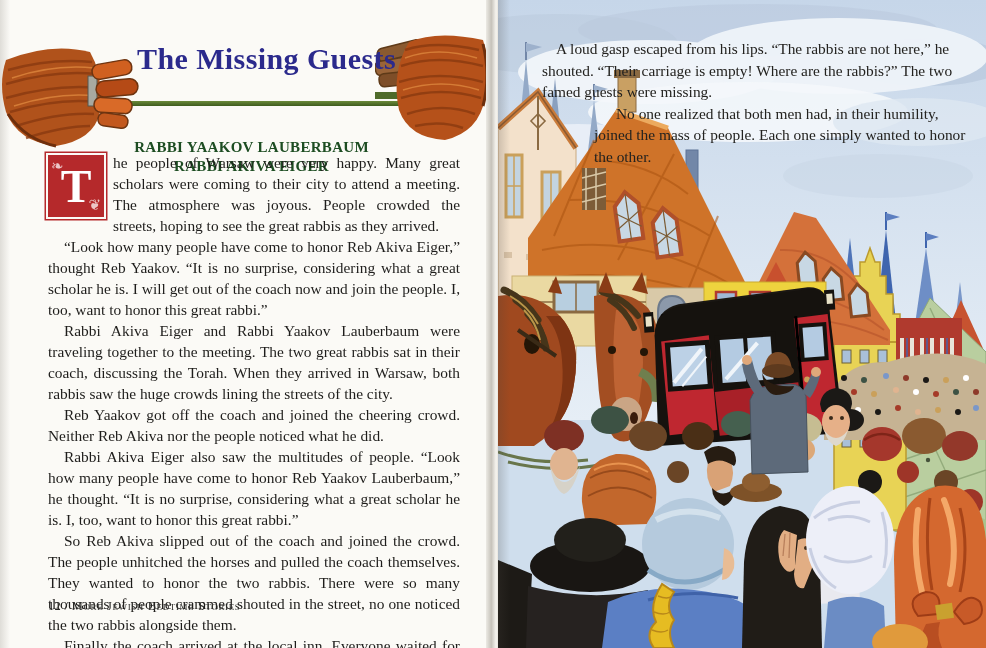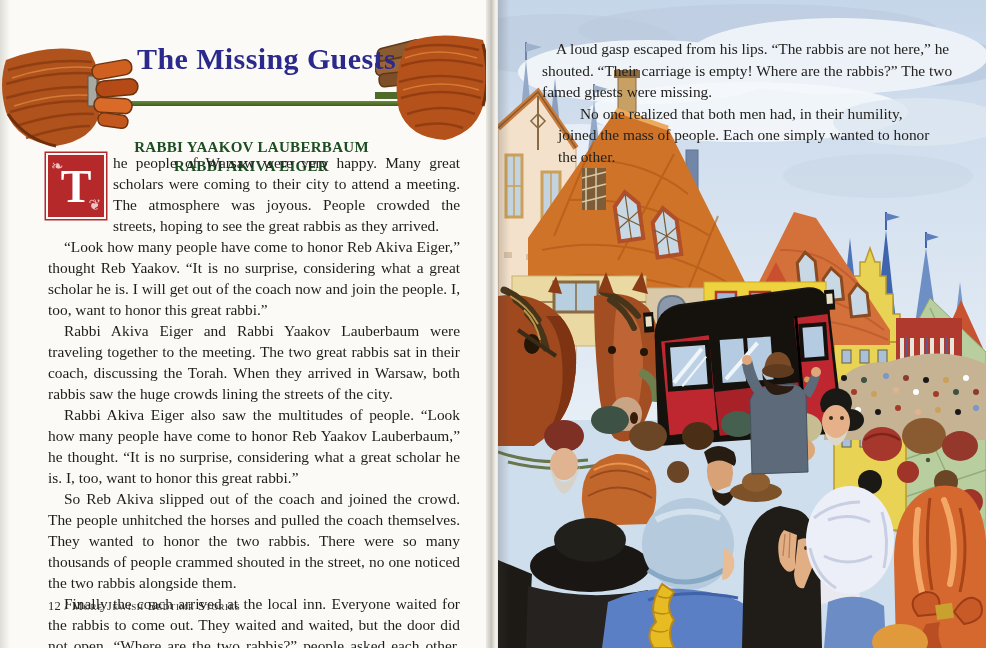--- a/index.html
+++ b/index.html
@@ -41,21 +41,21 @@
         background:linear-gradient(90deg,#eceae4,#c6c2ba 38%,#f6f4ef 72%,#d8d4cc);}
 
   
   .page-right{position:absolute;left:498px;top:0;width:492px;height:648px;overflow:hidden;background:#cfdeed;}
   .scene{position:absolute;left:0;top:0;}
   .page-right::after{content:'';position:absolute;left:0;top:0;bottom:0;width:12px;
         background:linear-gradient(90deg,rgba(70,65,60,.22),rgba(255,255,255,0));pointer-events:none;}
   .right-text{position:absolute;top:38px;left:44px;width:438px;font-size:15.4px;line-height:21.5px;
         color:#23221f;}
   .right-text p{margin:0;text-indent:14px;}
-  .right-text p.p2{margin-left:16px;width:384px;text-indent:22px;}
+  .right-text p.p2{margin-left:52px;width:384px;text-indent:22px;}
 </style>
 </head>
 <body>
 
 <div class="spread">
 
   <div class="page-left">
     <div class="chapter-header">
       <div class="rule"></div>
 
@@ -112,20 +112,21 @@
         <div>RABBI AKIVA EIGER</div>
       </div>
     </div>
 
     <div class="body-copy">
       <p class="p-first"><span class="dropcap">
             <span class="dc-letter">T</span>
           </span><span>he people of Warsaw were very happy. Many great scholars were coming to their city to attend a meeting. The atmosphere was joyous. People crowded the streets, hoping to see the great rabbis as they arrived.</span></p>
       <p>“Look how many people have come to honor Reb Akiva Eiger,” thought Reb Yaakov. “It is no surprise, considering what a great scholar he is. I will get out of the coach now and join the people. I, too, want to honor this great rabbi.”</p>
       <p>Rabbi Akiva Eiger and Rabbi Yaakov Lauberbaum were traveling together to the meeting. The two great rabbis sat in their coach, discussing the Torah. When they arrived in Warsaw, both rabbis saw the huge crowds lining the streets of the city.</p>
+      <p>Reb Yaakov got off the coach and joined the cheering crowd. Neither Reb Akiva nor the people noticed what he did.</p>
       <p>Rabbi Akiva Eiger also saw the multitudes of people. “Look how many people have come to honor Reb Yaakov Lauberbaum,” he thought. “It is no surprise, considering what a great scholar he is. I, too, want to honor this great rabbi.”</p>
       <p>So Reb Akiva slipped out of the coach and joined the crowd. The people unhitched the horses and pulled the coach themselves. They wanted to honor the two rabbis. There were so many thousands of people crammed shouted in the street, no one noticed the two rabbis alongside them.</p>
       <p>Finally the coach arrived at the local inn. Everyone waited for the rabbis to come out. They waited and waited, but the door did not open. “Where are the two rabbis?” people asked each other. “Why aren’t they coming out?” Finally, one man opened the door of the coach to greet the two great leaders.</p>
     </div>
 
     <div class="page-footer"><span>12</span><span> / </span><span class="sc">More Jewish Bedtime Stories</span></div>
   </div>
 
   <div class="gutter"></div>
 

